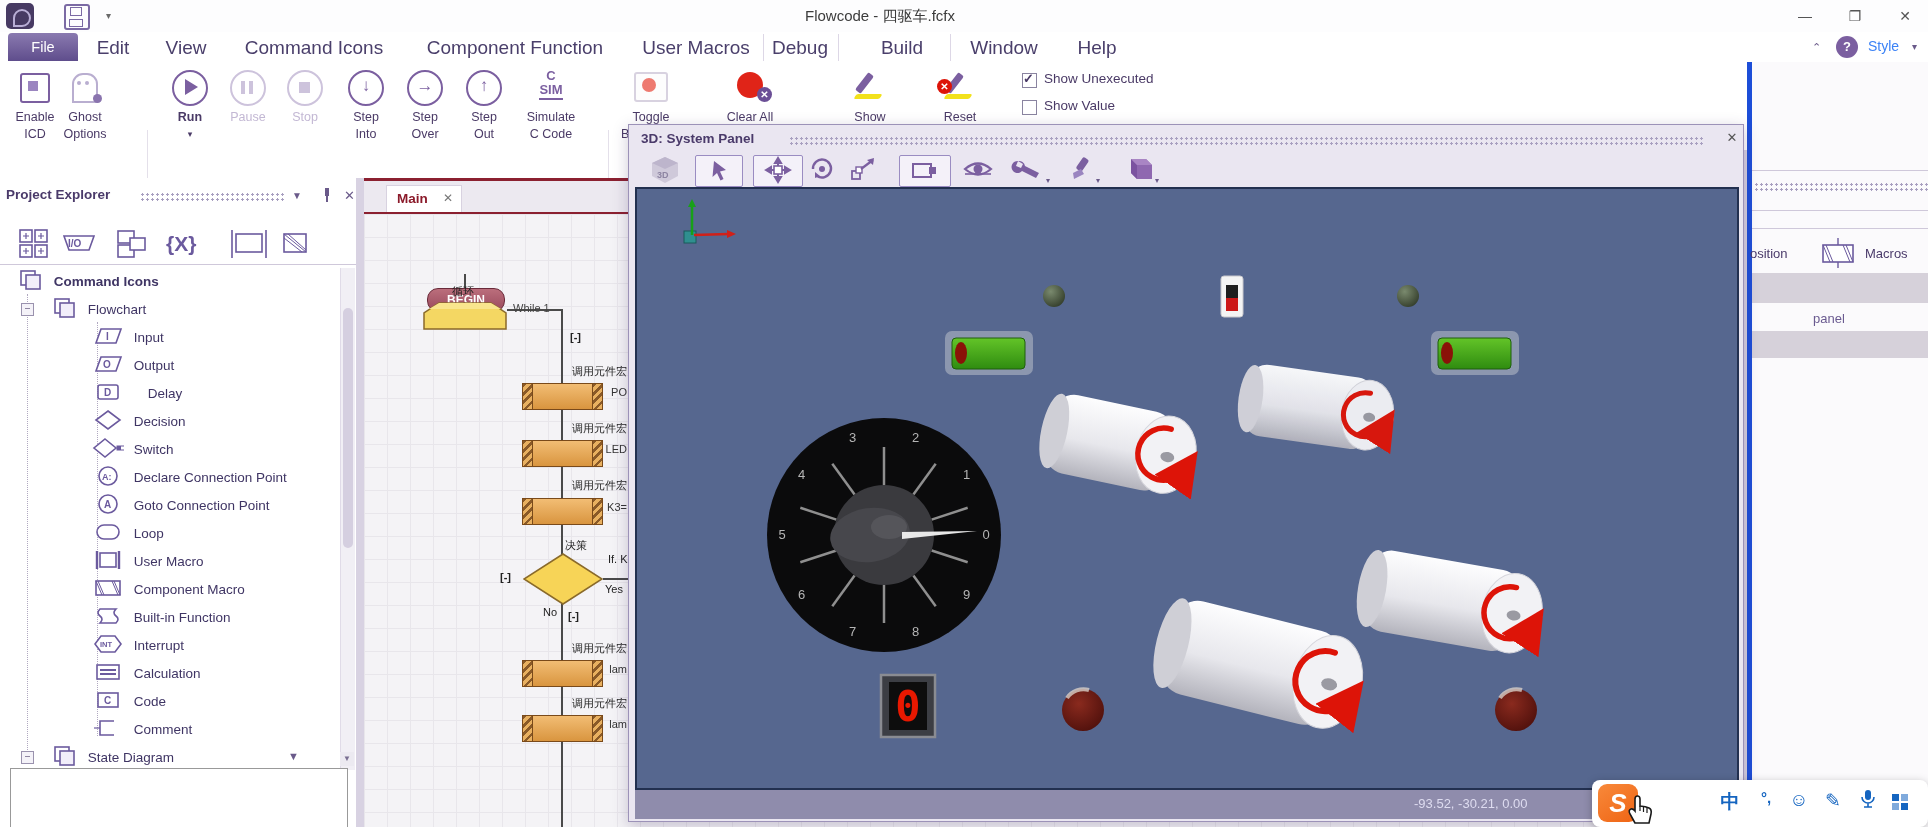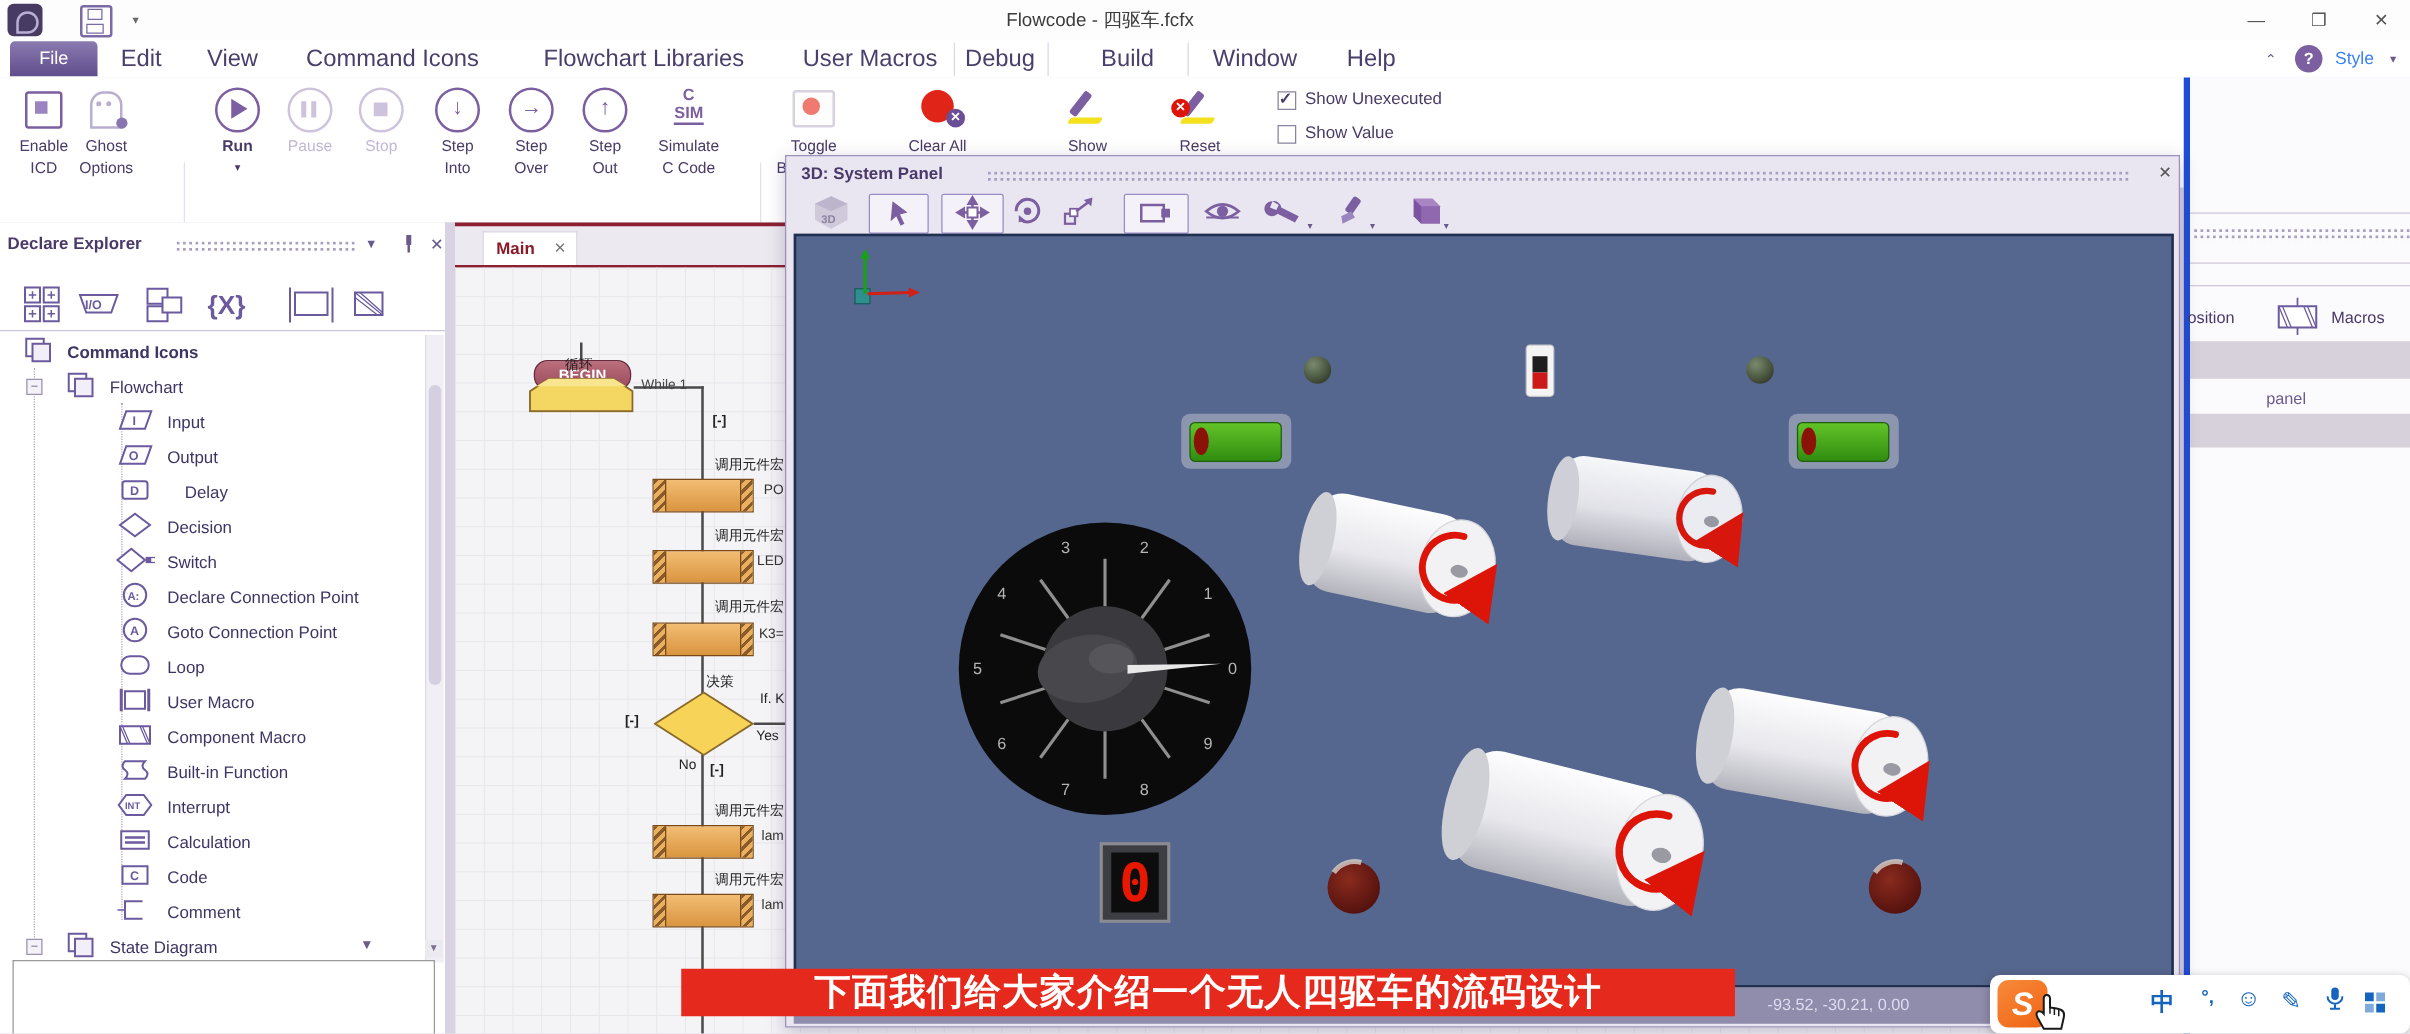--- a/index.html
+++ b/index.html
@@ -135,21 +135,21 @@
     <div class="winbtn" style="left:1790px;">—</div>
     <div class="winbtn" style="left:1840px;">❐</div>
     <div class="winbtn" style="left:1890px;">✕</div>
   </div>
 
   <div class="menubar">
     <div class="filetab">File</div>
     <div class="menuitem" style="left:113px">Edit</div>
     <div class="menuitem" style="left:186px">View</div>
     <div class="menuitem" style="left:314px">Command Icons</div>
-    <div class="menuitem" style="left:515px">Flowchart Libraries</div>
+    <div class="menuitem" style="left:515px">Component Function</div>
     <div class="menuitem" style="left:696px">User Macros</div>
     <div class="menusep" style="left:763px"></div>
     <div class="menuitem" style="left:800px">Debug</div>
     <div class="menusep" style="left:838px"></div>
     <div class="menuitem" style="left:902px">Build</div>
     <div class="menusep" style="left:950px"></div>
     <div class="menuitem" style="left:1004px">Window</div>
     <div class="menuitem" style="left:1097px">Help</div>
     <div class="ribcaret">⌃</div>
     <div class="helpq">?</div>
@@ -230,21 +230,21 @@
     <span class="chklab" style="left:1044px;top:9px">Show Unexecuted</span>
     <span class="chk" style="left:1022px;top:38px"></span>
     <span class="chklab" style="left:1044px;top:36px">Show Value</span>
 
     <div class="grouplab" style="left:75px">Ghost</div>
     <div class="grouplab" style="left:480px">Execute</div>
   </div>
 
   <div class="pe">
     <div class="pehead">
-      <span class="petitle">Declare Explorer</span>
+      <span class="petitle">Project Explorer</span>
       <span class="dots abs" style="left:140px;top:14px;width:146px;height:9px"></span>
       <span class="pev" style="left:292px;top:12px">▼</span>
       <span class="pin">
           <i></i>
           <b></b>
         </span>
       <span class="pev" style="left:344px;top:10px;font-size:13px">✕</span>
     </div>
 
     <svg class="peico" style="left:18px" width="300" height="36" viewBox="0 0 300 36">
@@ -675,23 +675,20 @@
           <path d="M 863 509 A 20 20 0 0 1 885 501" fill="none" stroke="#d8cfc8" stroke-width="4" opacity=".8"></path>
         </g>
       </svg>
     </div>
 
     <div class="p3dstatus">
       <span class="coords">-93.52, -30.21, 0.00</span>
     </div>
   </div>
 
-  <div class="banner">
-    <span>下面我们给大家介绍一个无人四驱车的流码设计</span>
-  </div>
 
   <div class="ime">
     <div class="imelogo">S</div>
     <div class="imeic" style="left:138px">中</div>
     <div class="imeic" style="left:174px;font-size:15px">°,</div>
     <div class="imeic" style="left:207px;font-weight:normal">☺</div>
     <div class="imeic" style="left:241px;font-weight:normal">✎</div>
     <div class="imeic" style="left:276px">
       <svg width="14" height="20" viewBox="0 0 14 20">
           <rect x="4" y="1" width="6" height="10" rx="3" fill="#1565c0"></rect>

